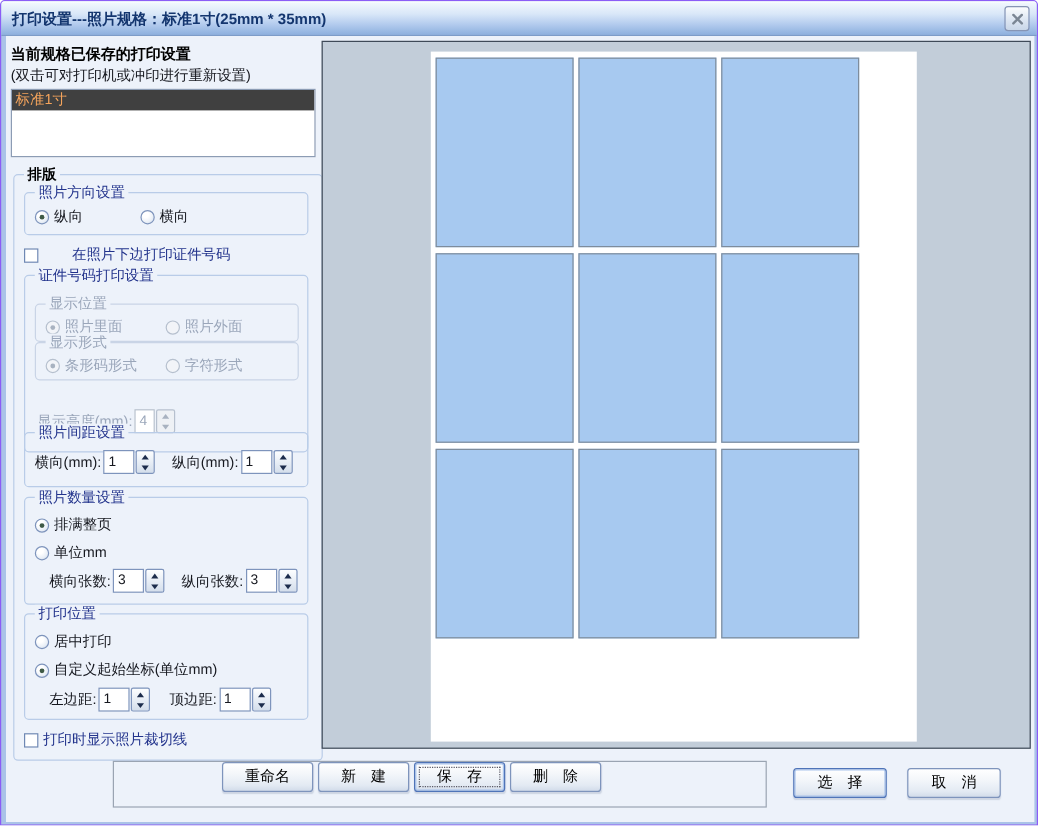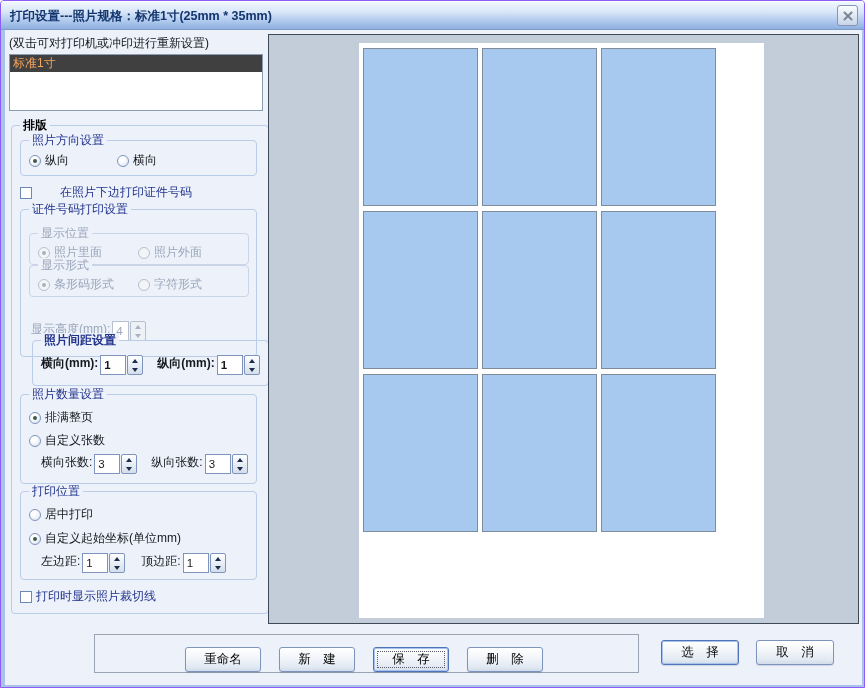--- a/index.html
+++ b/index.html
@@ -23,21 +23,21 @@
   .heading{font-weight:bold;font-size:12.5px;color:#000;margin:2px 0 1px 2px;}
   .note{color:#15171e;margin:0 0 2px 2px;}
   .listbox{width:254px;height:57px;background:#fff;border:1px solid #8c9cb4;overflow:hidden;margin-left:2px;}
   .list-item{height:17px;line-height:17px;padding-left:3px;white-space:nowrap;}
 
   .group{position:relative;border:1px solid #b9cce8;border-radius:4px;}
   .gcap{position:absolute;top:-8px;left:8px;background:#edf2fa;padding:0 3px;color:#22338c;white-space:nowrap;line-height:14px;}
   .gcap.black{color:#000;font-weight:bold;}
   .big{margin:14px 0 0 4px;width:258px;height:489px;}
 
-  .row{display:flex;align-items:flex-start;}
+  .row{display:flex;align-items:center;}
   .opt{display:inline-flex;align-items:center;gap:4px;white-space:nowrap;}
   .rb{width:12px;height:12px;border:1px solid #7e94bc;border-radius:50%;flex:none;position:relative;
       background:radial-gradient(circle at 35% 30%,#ffffff 25%,#e9eff7 65%,#c9d5e6);}
   .opt.checked .rb::after{content:"";position:absolute;left:3px;top:3px;width:4px;height:4px;border-radius:50%;background:#3f5a46;}
   .cb{width:12px;height:12px;border:1px solid #6e88b4;background:#fff;flex:none;}
   .navy{color:#22338c;}
   .lbl{white-space:nowrap;}
 
   .disabled .gcap{color:#9aa6ba;}
   .disabled{border-color:#c9d4e6;}
@@ -61,42 +61,42 @@
   
   .g-orient{position:absolute;left:8px;top:14px;width:237px;height:36px;padding:11px 8px 0 8px;}
   .g-orient .opt:first-child{width:88px;}
   .cb-printid{position:absolute;left:8px;top:58px;gap:28px;}
   .g-id{position:absolute;left:8px;top:83px;width:237px;height:148px;padding:13px 8px 0 8px;}
   .g-form{width:220px;height:32px;padding:10px 8px 0 8px;}
   .g-form .opt:first-child{width:100px;}
   .g-pos{width:220px;height:32px;padding:10px 8px 0 8px;margin-top:10px;}
   .g-pos .opt:first-child{width:100px;}
   .height-row{margin-top:24px;padding-left:2px;gap:2px;}
-  .g-space{position:absolute;left:20px;top:214px;width:237px;height:46px;padding:14px 6px 0 8px;font-weight:bold;}
+  .g-space{position:absolute;left:8px;top:214px;width:237px;height:46px;padding:14px 6px 0 8px;}
   .g-space .row{gap:2px;}
   .g-space .lbl2{margin-left:12px;}
   .g-qty{position:absolute;left:8px;top:268px;width:237px;height:90px;padding:14px 8px 0 8px;}
   .g-qty .r2{margin-top:6px;}
   .g-qty .spins{margin-top:5px;padding-left:12px;gap:2px;}
   .g-qty .lbl2{margin-left:12px;}
   .g-posn{position:absolute;left:8px;top:365px;width:237px;height:89px;padding:14px 8px 0 8px;}
   .g-posn .r2{margin-top:7px;}
   .g-posn .spins{margin-top:6px;padding-left:12px;gap:2px;}
   .g-posn .lbl2{margin-left:14px;}
   .cb-crop{position:absolute;left:8px;top:462px;}
 
   
   .preview{position:absolute;left:263px;top:4px;width:591px;height:590px;background:#c2cdd9;border:1px solid #3f4a58;}
   .page{position:absolute;left:90px;top:8px;width:405px;height:575px;background:#fff;}
   .pgrid{position:absolute;left:4px;top:5px;display:grid;grid-template-columns:repeat(3,115px);grid-auto-rows:158px;column-gap:4px;row-gap:5px;}
   .photo{border:1px solid #7e8c9c;background:#a7c9f0;}
 
   
   .band{position:absolute;left:89px;top:604px;width:545px;height:39px;border:1px solid #9aa4b2;
-        display:flex;align-items:flex-end;gap:18px;padding-left:90px;}
+        display:flex;align-items:flex-start;gap:4px;padding-left:90px;}
   .btn{position:relative;width:76px;height:25px;border:1px solid #7e94bc;border-radius:3px;
        background:linear-gradient(180deg,#ffffff,#f3f6fa 40%,#e3eaf3 80%,#d2dcea);
        display:flex;align-items:center;justify-content:center;font-size:12.5px;color:#000;
        box-shadow:0 1px 1px rgba(60,80,120,.18);white-space:nowrap;cursor:default;flex:none;}
   .btn.default{border-color:#4f74b8;box-shadow:inset 0 0 0 1px #a9c4ec,0 1px 1px rgba(60,80,120,.18);}
   .btn.focused::after{content:"";position:absolute;inset:3px;border:1px dotted #5a5a66;}
   .select-btn{position:absolute;left:656px;top:610px;width:78px;}
   .cancel-btn{position:absolute;left:751px;top:610px;width:78px;}
 </style>
 </head>
@@ -106,20 +106,21 @@
   <div class="titlebar">
     <span class="title" style="color: rgb(20, 54, 111);">打印设置---照片规格：标准1寸(25mm * 35mm)</span>
     <div class="close-btn">
       <span class="x"></span>
     </div>
   </div>
 
   <div class="client">
 
     <div class="left-col">
+      <div class="heading">当前规格已保存的打印设置</div>
       <div class="note">(双击可对打印机或冲印进行重新设置)</div>
       <div class="listbox">
           <div class="list-item selected" style="background: #404040; color: rgb(245, 164, 92);">标准1寸</div>
         </div>
 
       <div class="group big">
         <span class="gcap black">排版</span>
 
         <div class="group g-orient">
           <span class="gcap">照片方向设置</span>
@@ -221,21 +222,21 @@
           <span class="gcap">照片数量设置</span>
           <div class="row">
             <label class="opt checked">
               <span class="rb"></span>
               <span class="lbl">排满整页</span>
             </label>
           </div>
           <div class="row r2">
             <label class="opt">
               <span class="rb"></span>
-              <span class="lbl">自定义张数</span>
+              <span class="lbl">单位mm</span>
             </label>
           </div>
           <div class="row spins">
             <span class="lbl">横向张数:</span>
             <span class="spin">
               <span class="val">3</span>
               <span class="btns">
                 <span class="sb">
                     <span class="tri-up"></span>
                   </span>

